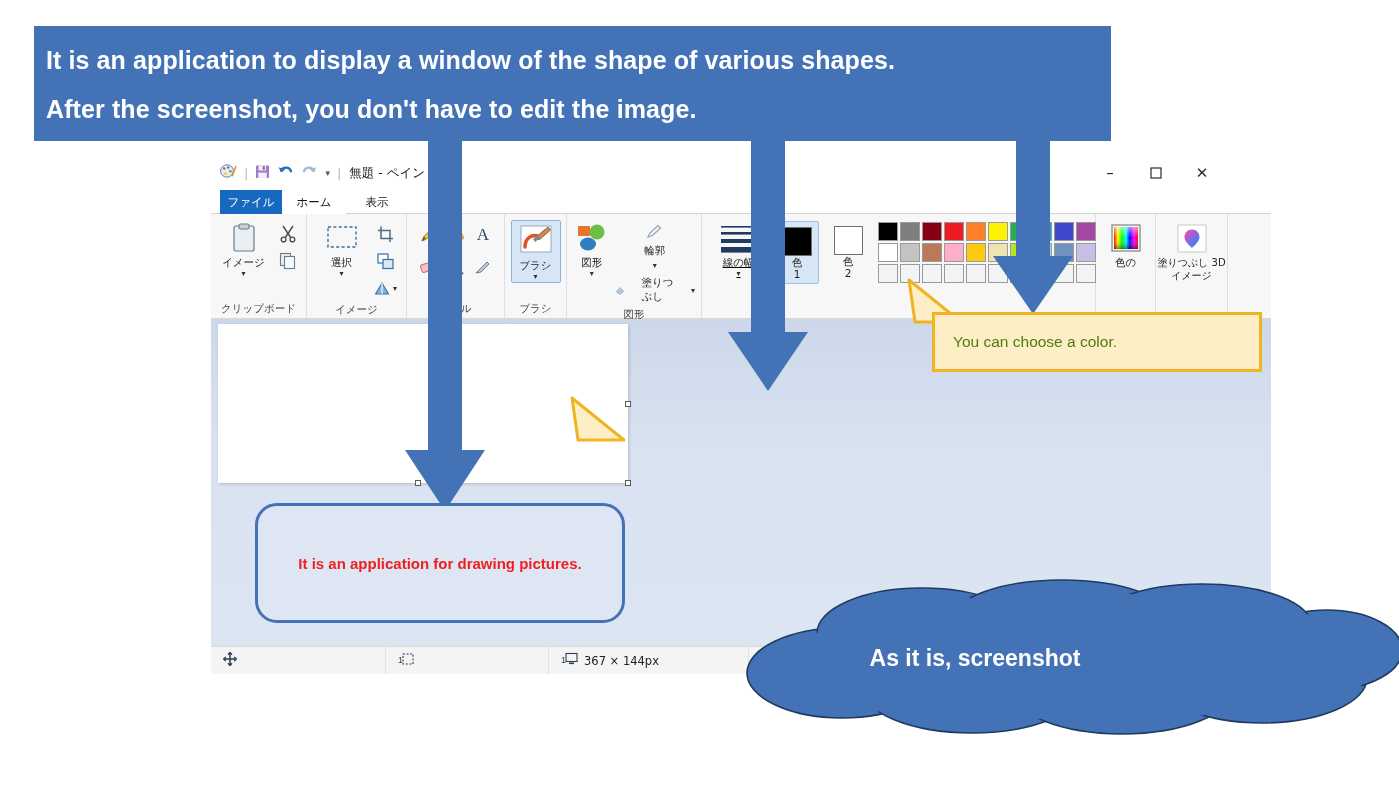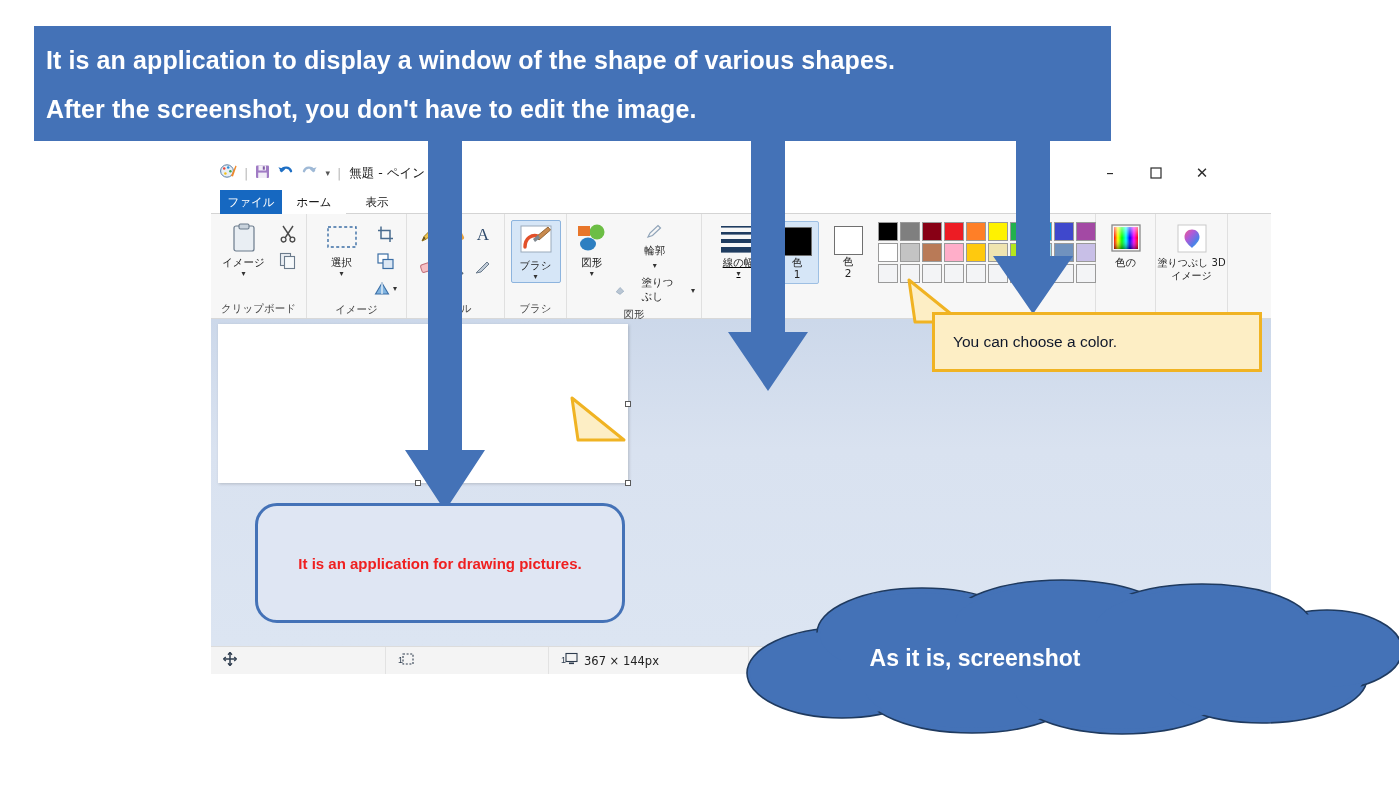--- a/index.html
+++ b/index.html
@@ -114,21 +114,21 @@
   .banner div{
     color:#ffffff; font-size:25px; font-weight:bold; line-height:49px;
     letter-spacing:.1px; white-space:nowrap;
   }
 
   .arrow{ position:absolute; }
   .callout{
     position:absolute; background:#fdeec5; border:3px solid #f0b323;
     display:flex; align-items:center;
   }
-  .callout span{ font-size:15.5px; color:#0f172a; padding-left:18px; white-space:nowrap; }
+  .callout span{ font-size:15.5px; color:#4d7c0f; padding-left:18px; white-space:nowrap; }
 
   .roundbox{
     position:absolute; left:255px; top:503px; width:370px; height:120px;
     border:3px solid #4472b7; border-radius:22px; background:#dfe6f3;
     display:flex; align-items:center; justify-content:center;
   }
   .roundbox span{ color:#ef2020; font-size:15px; font-weight:bold; }
 
   .cloudwrap{ position:absolute; left:722px; top:578px; width:680px; height:160px; }
   .cloudtext{

